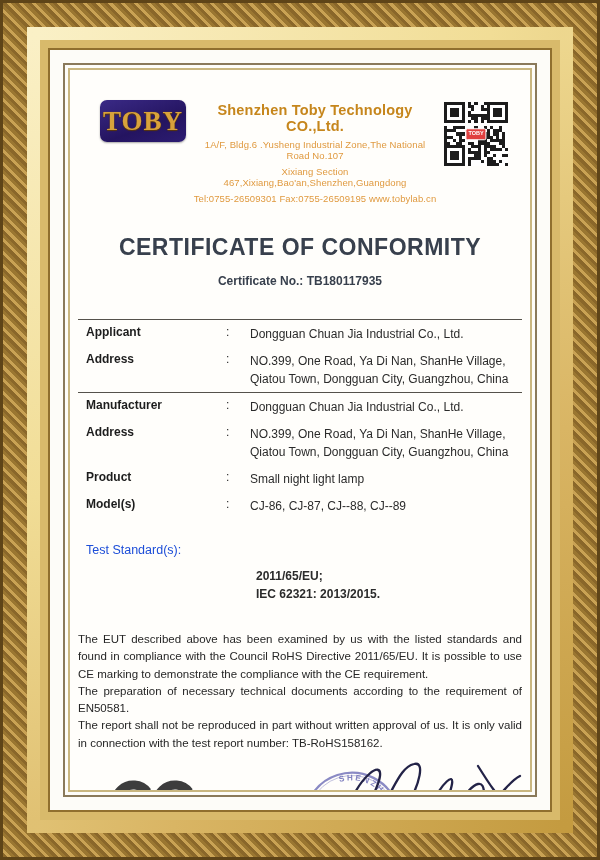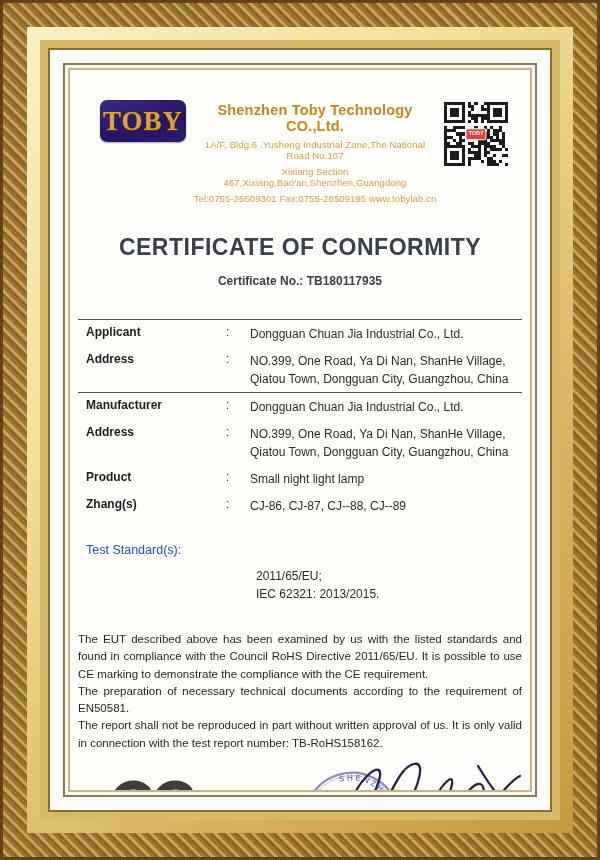--- a/index.html
+++ b/index.html
@@ -29,21 +29,21 @@
   .title{margin-top:30px;text-align:center;font-size:23px;font-weight:bold;color:#38404d;letter-spacing:.5px;}
   .certno{margin-top:13px;text-align:center;font-size:12px;font-weight:bold;color:#38404d;}
   
   .tbl{margin-top:31px;}
   .row{display:grid;grid-template-columns:140px 24px 1fr;padding:5px 0 4px 8px;font-size:12px;color:#2b2b2b;}
   .row .lb{font-weight:bold;color:#1d1d1d;}
   .row .vl{line-height:1.5;padding-right:4px;}
   .row.sep{border-top:1px solid #55524b;}
   
   .ts-label{margin-top:24px;padding-left:8px;font-size:12.5px;font-weight:normal;color:#1d4ed8;}
-  .ts-vals{margin-top:10px;margin-left:178px;font-size:12px;font-weight:normal;color:#2b2b2b;line-height:1.5;}
+  .ts-vals{margin-top:10px;margin-left:178px;font-size:12px;font-weight:bold;color:#2b2b2b;line-height:1.5;}
   
   .stmt{margin-top:28px;font-size:11.5px;color:#262626;line-height:1.5;text-align:justify;}
   .stmt p{margin:0;}
   
   .footer{position:relative;height:160px;margin-top:10px;}
   .ce{position:absolute;left:30px;top:14px;}
   .stamp{position:absolute;left:222px;top:6px;transform:rotate(-18deg);opacity:.92;}
   .sig{position:absolute;left:250px;top:-8px;}
   .dotline{position:absolute;left:286px;top:56px;width:170px;border-bottom:2px dotted #4d4d4d;}
   .signer{position:absolute;left:290px;top:61px;width:170px;text-align:center;font-size:12.5px;font-weight:bold;color:#222;}
@@ -544,21 +544,21 @@
             <span class="lb">Address</span>
                       <span>:</span>
                       <span class="vl">NO.399, One Road, Ya Di Nan, ShanHe Village, Qiatou Town, Dongguan City, Guangzhou, China</span>
           </div>
           <div class="row">
             <span class="lb">Product</span>
                       <span>:</span>
                       <span class="vl">Small night light lamp</span>
           </div>
           <div class="row">
-            <span class="lb">Zhang(s)</span>
+            <span class="lb">Model(s)</span>
                       <span>:</span>
                       <span class="vl">CJ-86, CJ-87, CJ--88, CJ--89</span>
           </div>
         </div>
 
         <div class="ts-label">Test Standard(s):</div>
         <div class="ts-vals">
           <div>2011/65/EU;</div>
           <div>IEC 62321: 2013/2015.</div>
         </div>

